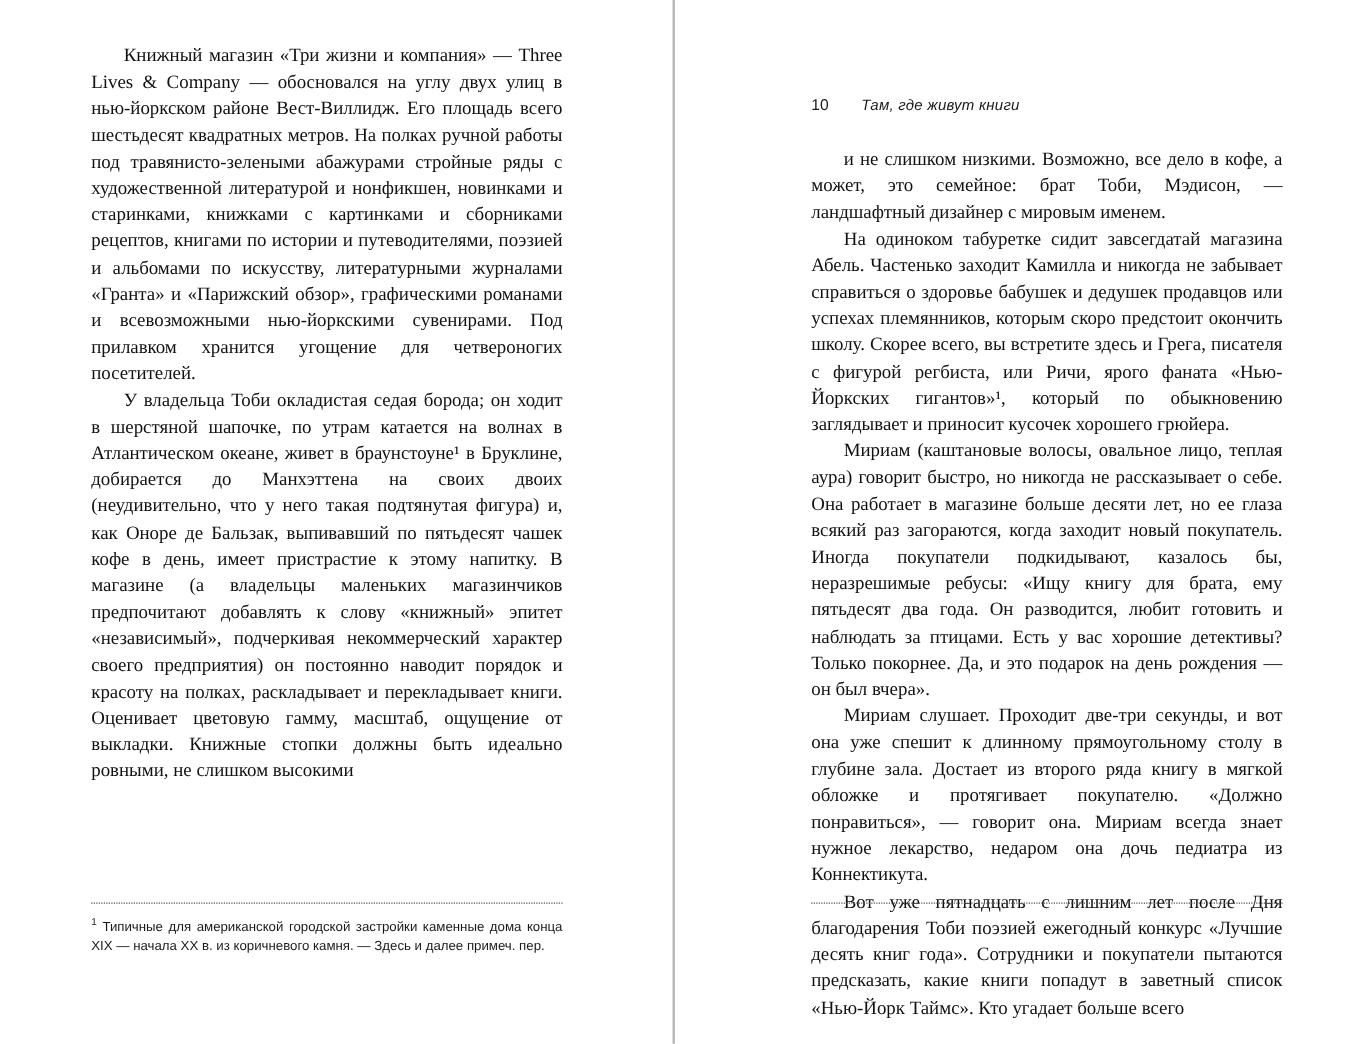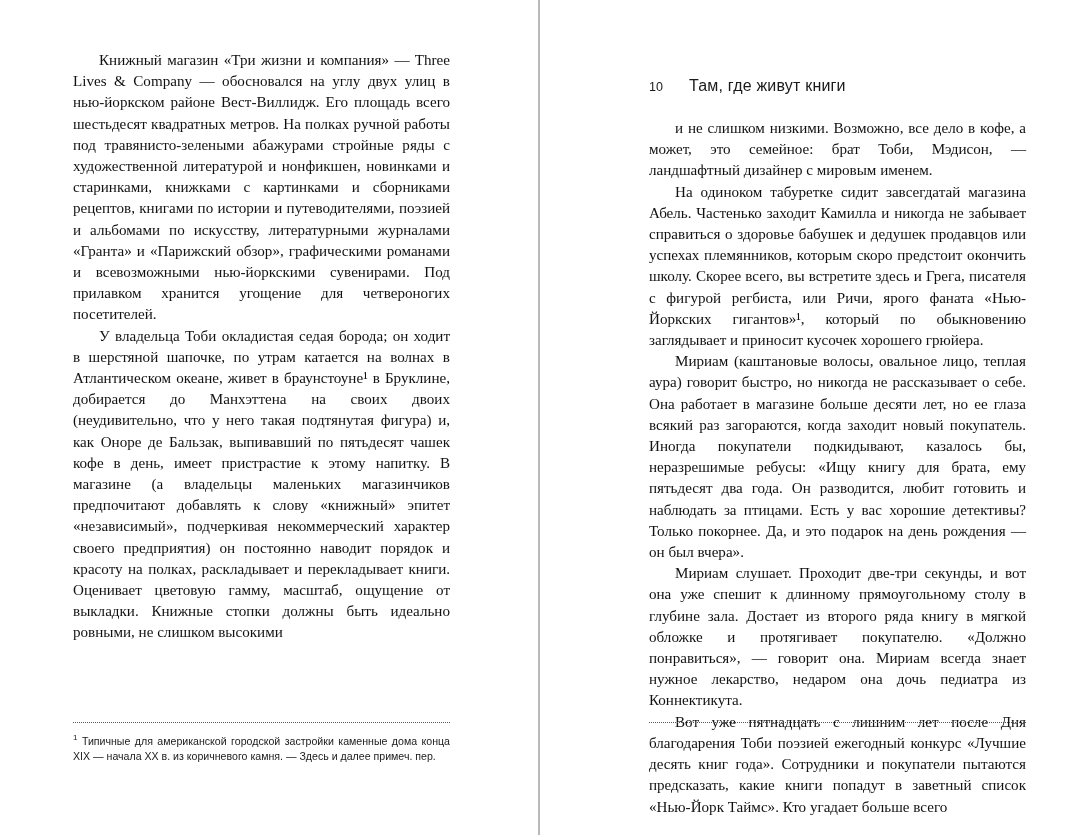--- a/index.html
+++ b/index.html
@@ -57,21 +57,21 @@
     line-height: 21.2px;
     text-align: justify;
     color: #111111;
     margin: 0;
   }
   .body-text p {
     margin: 0;
     text-indent: 26px;
   }
   .left-body {
-    margin-top: 50px;
+    margin-top: 35px;
   }
   .footnote-rule {
     position: absolute;
     left: 0;
     width: 377px;
     border: 0;
     border-top: 1px dotted #555;
     margin: 0;
   }
   .footnote {
@@ -105,22 +105,23 @@
     font-size: 11.5px;
     color: #1a1a1a;
     display: flex;
     align-items: baseline;
   }
   .folio {
     width: 40px;
     font-size: 12.5px;
   }
   .running-title {
-    font-size: 16px;
+    font-size: 12px;
     letter-spacing: 0.2px;
+    font-style: italic;
   }
   .right-body {
     position: absolute;
     top: 118px;
     left: 0;
     width: 377px;
   }
 </style>
 </head>
 <body>

